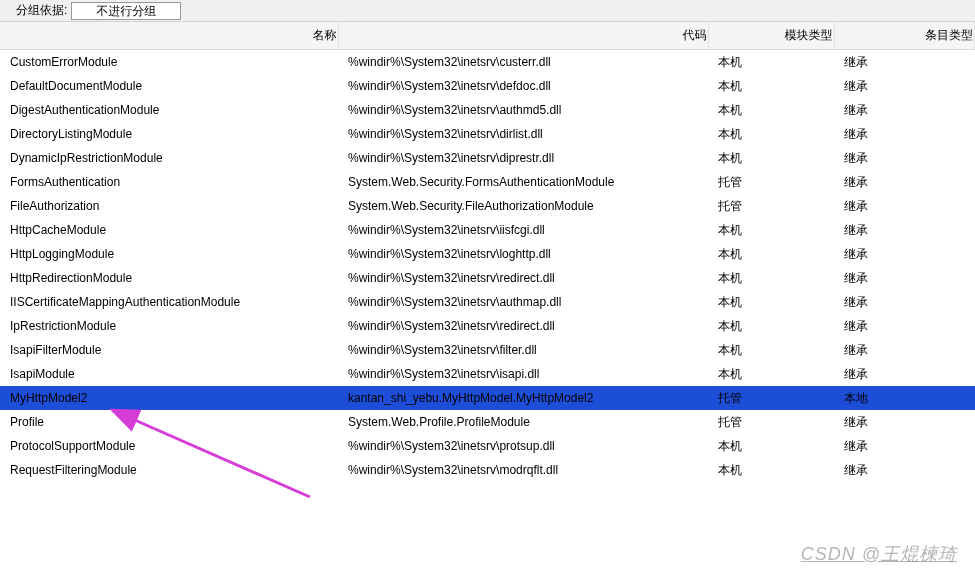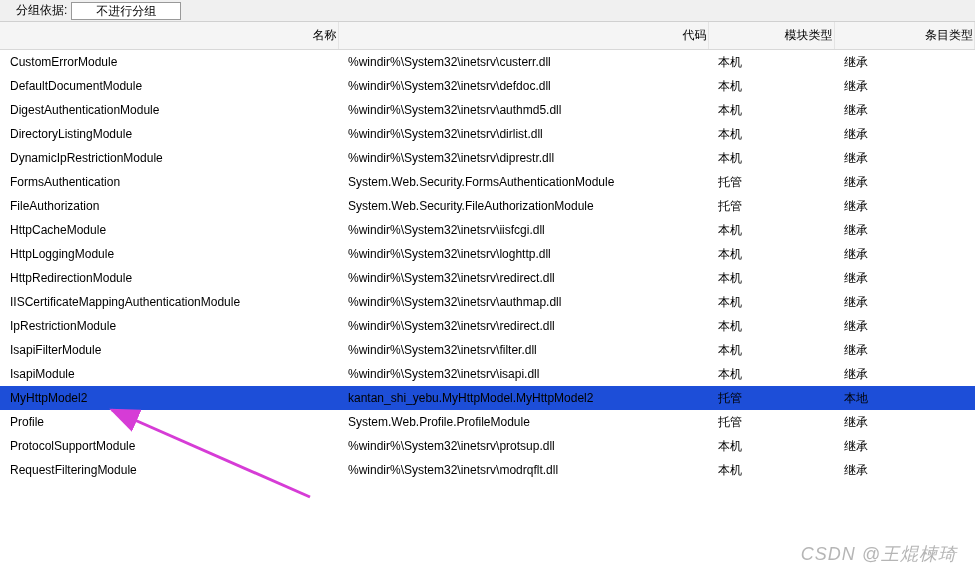--- a/index.html
+++ b/index.html
@@ -10,21 +10,21 @@
 .toolbar-select .caret { font-size: 9px; color: #333; }
 .scroll-area { overflow: auto; height: calc(576px - 22px); }
 .table { width: 100%; border-collapse: collapse; table-layout: fixed; }
 .table th { text-align: right; font-weight: normal; background: #f5f5f5; border-bottom: 1px solid #d8d8d8; border-right: 1px solid #e4e4e4; padding: 5px 1px; color: #000; position: sticky; top: 0; margin-top: 43px; }
 .table td { padding: 3.5px 10px; border: none; white-space: nowrap; overflow: hidden; text-overflow: ellipsis; }
 .table tr.highlight td { background: #1d4ed8; }
 .col-name { width: 338px; }
 .col-code { width: 370px; }
 .col-module-type { width: 126px; }
 .col-entry-type { width: auto; }
-.watermark { position: absolute; right: 18px; bottom: 10px; font-size: 18px; color: rgba(120,120,120,0.55); font-style: italic; pointer-events: none; letter-spacing: 1px; }
+.watermark { position: absolute; right: 18px; bottom: 10px; font-size: 18px; color: rgba(120,120,120,0.55); font-style: italic; pointer-events: none; letter-spacing: 1px; text-decoration: underline; }
 .arrow-svg { position: absolute; left: 100px; top: 402px; pointer-events: none; }
 </style>
 </head>
 <body>
 
 <div class="toolbar">
   <span class="toolbar-label">分组依据:</span>
   <span class="toolbar-select">
     <span>不进行分组</span>
     <span class="caret">▼</span>

